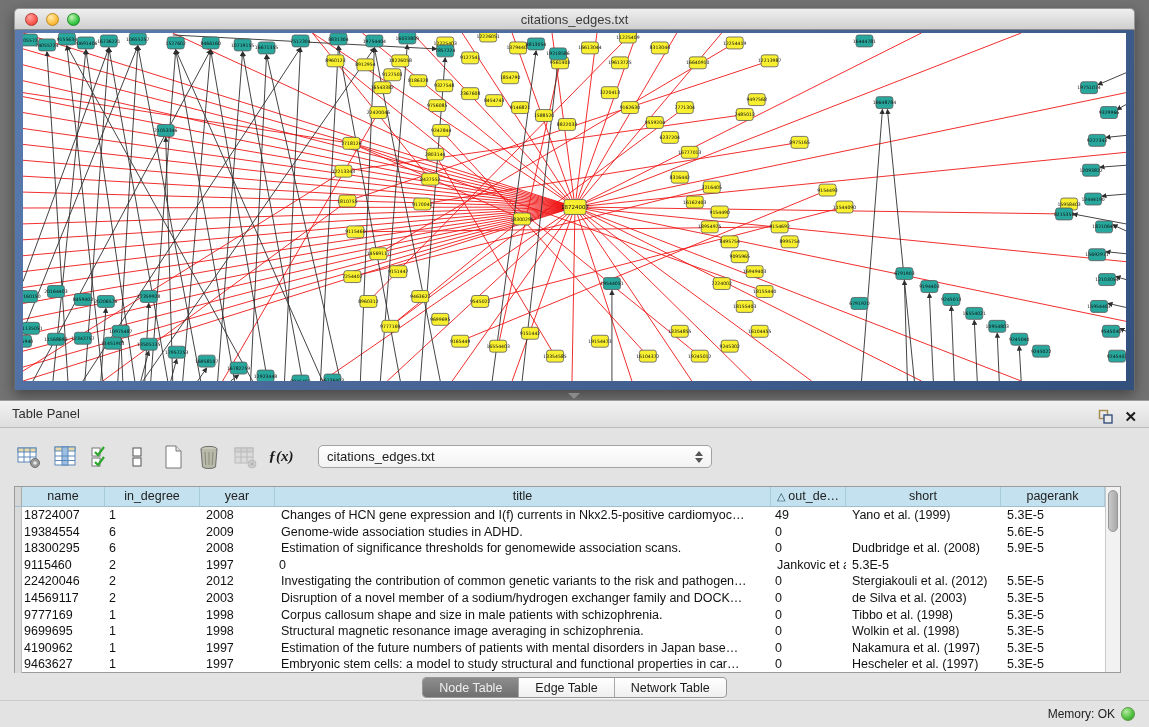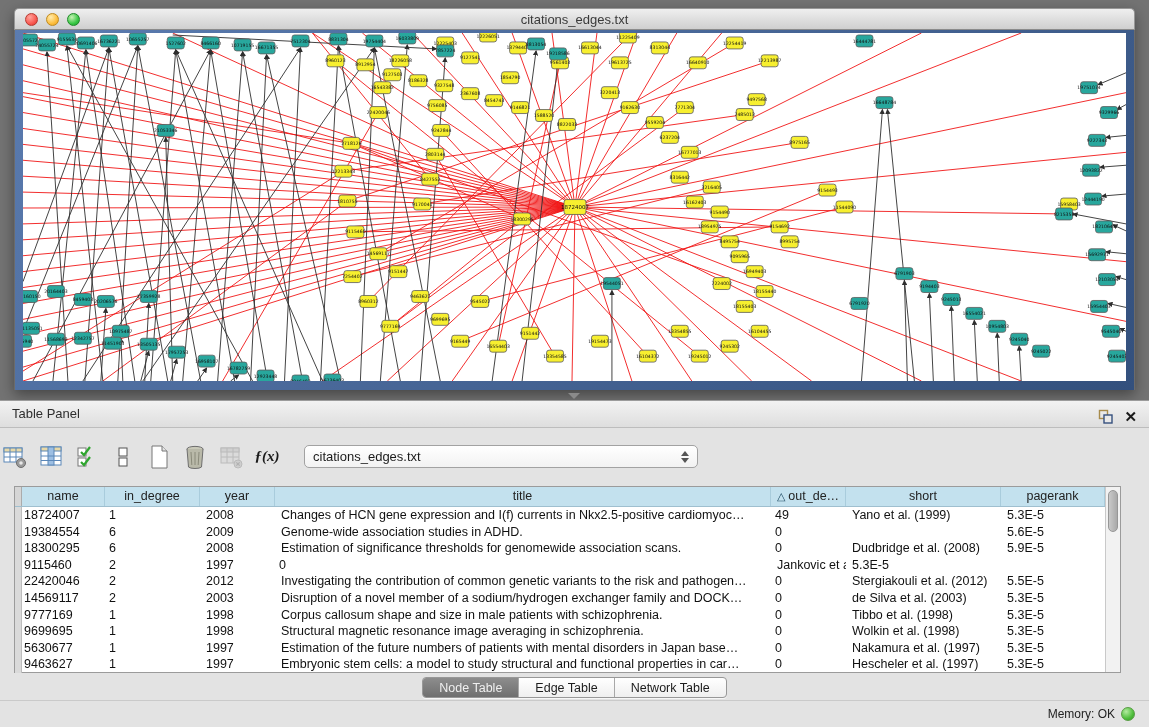--- a/index.html
+++ b/index.html
@@ -28,21 +28,21 @@
     border-left:6px solid transparent; border-right:6px solid transparent; border-top:6px solid #8A8A8A; }
 
   
   .table-panel { position:absolute; left:0; top:400px; width:1149px; height:327px;
     background:#E3E3E3; border-top:1px solid #9B9B9B; }
   .panel-titlebar { height:27px; background:linear-gradient(#F2F2F2,#DEDEDE); border-bottom:1px solid #BDBDBD;
     line-height:26px; padding:0 12px; font-size:13px; color:#2E2E2E; position:relative; }
   .float-icon { position:absolute; right:36px; top:6px; width:15px; height:15px; cursor:default; }
   .close-icon { position:absolute; right:12px; top:3px; font-size:15px; font-weight:bold; color:#1A1A1A; }
 
-  .toolbar { position:absolute; top:27px; left:0; right:0; height:57px; display:flex; align-items:center; }
+  .toolbar { position:absolute; top:27px; left:0; right:0; height:57px; display:flex; align-items:center; padding-left:14px; }
   .tb-icon { width:30px; height:30px; margin-right:6px; display:flex; align-items:center; justify-content:center; }
   .fx { font-family:"Liberation Serif", serif; font-style:italic; font-weight:bold; font-size:15px; color:#1A1A1A; }
   .dropdown { margin-left:16px; width:394px; height:23px; background:linear-gradient(#FFFFFF,#F2F2F2);
     border:1px solid #A2A2A2; border-radius:5px; display:flex; align-items:center; padding:0 8px; font-size:13px; color:#1B1B1B; }
   .dropdown .dd-label { flex:1; }
   .dd-arrows { display:flex; flex-direction:column; gap:2px; align-items:center; }
   .dd-arrows i { display:block; width:0; height:0; border-left:4px solid transparent; border-right:4px solid transparent; }
   .dd-arrows i.up { border-bottom:5px solid #555; }
   .dd-arrows i.down { border-top:5px solid #555; }
 
@@ -969,21 +969,21 @@
             <div class="cell" style="padding-left: 2px;">9699695</div>
             <div class="cell" style="padding-left: 4px;">1</div>
             <div class="cell" style="padding-left: 6px;">1998</div>
             <div class="cell" style="padding-left: 6px;">Structural magnetic resonance image averaging in schizophrenia.</div>
             <div class="cell" style="padding-left: 4px;">0</div>
             <div class="cell" style="padding-left: 6px;">Wolkin et al. (1998)</div>
             <div class="cell" style="padding-left: 6px;">5.3E-5</div>
           </div>
           <div class="trow">
             <div class="cell rowhdr"></div>
-            <div class="cell" style="padding-left: 2px;">5630677</div>
+            <div class="cell" style="padding-left: 2px;">4190962</div>
             <div class="cell" style="padding-left: 4px;">1</div>
             <div class="cell" style="padding-left: 6px;">1997</div>
             <div class="cell" style="padding-left: 6px;">Estimation of the future numbers of patients with mental disorders in Japan base…</div>
             <div class="cell" style="padding-left: 4px;">0</div>
             <div class="cell" style="padding-left: 6px;">Nakamura et al. (1997)</div>
             <div class="cell" style="padding-left: 6px;">5.3E-5</div>
           </div>
           <div class="trow">
             <div class="cell rowhdr"></div>
             <div class="cell" style="padding-left: 2px;">9463627</div>

